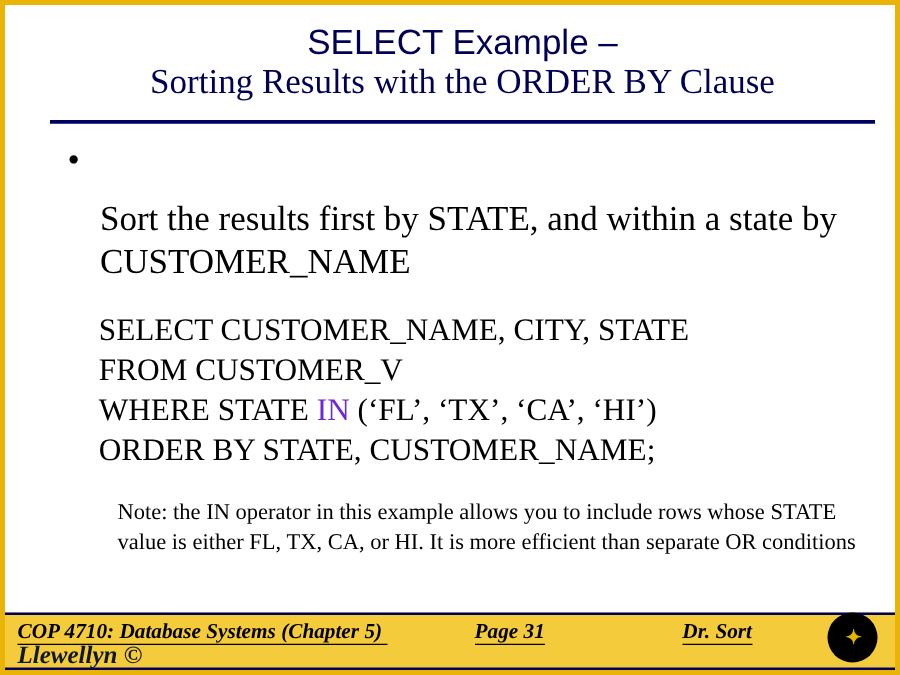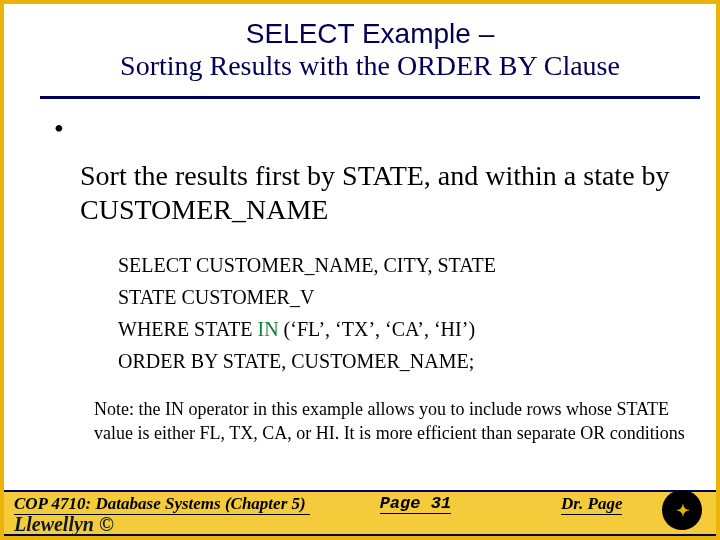--- a/index.html
+++ b/index.html
@@ -52,26 +52,26 @@
     width: 26px;
     flex: 0 0 26px;
     text-align: left;
   }
   .bullet-text {
     font-size: 28px;
     line-height: 34px;
     margin-top: 46px;
   }
   .code-block {
-    margin: 22px 0 0 64px;
-    font-size: 20px;
+    margin: 22px 0 0 25px;
+    font-size: 25px;
     line-height: 32px;
   }
   .code-block .kw {
-    color: #15803d;
+    color: #6d28d9;
     font-weight: normal;
   }
   .note {
     margin: 20px 0 0 40px;
     font-size: 18px;
     line-height: 24px;
     max-width: 610px;
   }
   .footer-bar {
     position: absolute;
@@ -79,39 +79,38 @@
     right: 0;
     bottom: 0;
     height: 46px;
     background: #f4cb3a;
     border-top: 2px solid #000060;
     border-bottom: 2px solid #000060;
     box-sizing: border-box;
   }
   .footer-inner {
     display: flex;
-    align-items: flex-start;
+    align-items: center;
     height: 22px;
     padding: 2px 10px 0 10px;
     font-family: "Times New Roman", Times, serif;
     font-size: 17px;
     font-weight: bold;
     font-style: italic;
     color: #000000;
   }
   .footer-left {
     flex: 0 0 auto;
     border-bottom: 1px solid #000;
     padding-right: 4px;
   }
   .footer-center {
     flex: 0 0 auto;
     border-bottom: 1px solid #000;
     margin-left: 70px;
-    font-family: Liberation Mono, monospace;
   }
   .footer-right {
     flex: 0 0 auto;
     border-bottom: 1px solid #000;
     margin-left: 110px;
   }
   .footer-logo {
     position: absolute;
     right: 14px;
     bottom: 4px;
@@ -160,34 +159,34 @@
 
   <div class="body">
 
     <div class="bullet-row">
       <div class="bullet-dot">•</div>
       <div class="bullet-text">Sort the results first by STATE, and within a state by CUSTOMER_NAME</div>
     </div>
 
     <div class="code-block">
       <div><span>SELECT CUSTOMER_NAME, CITY, STATE</span></div>
-      <div><span>STATE CUSTOMER_V</span></div>
+      <div><span>FROM CUSTOMER_V</span></div>
       <div><span>WHERE STATE </span><span class="kw">IN</span><span> (‘FL’, ‘TX’, ‘CA’, ‘HI’)</span></div>
       <div><span>ORDER BY STATE, CUSTOMER_NAME;</span></div>
     </div>
 
     <div class="note">Note: the IN operator in this example allows you to include rows whose STATE value is either FL, TX, CA, or HI. It is more efficient than separate OR conditions</div>
 
   </div>
 
   <div class="footer-bar">
     <div class="footer-inner">
       <span class="footer-left">COP 4710: Database Systems  (Chapter 5)</span>
       <span class="footer-center">Page 31</span>
-      <span class="footer-right">Dr. Page</span>
+      <span class="footer-right">Dr. Sort</span>
     </div>
     <div class="second-line">Llewellyn ©</div>
     <div class="footer-logo">
       <div class="footer-logo-outer">
         <div class="footer-logo-inner">✦</div>
       </div>
     </div>
   </div>
 
 </div>

